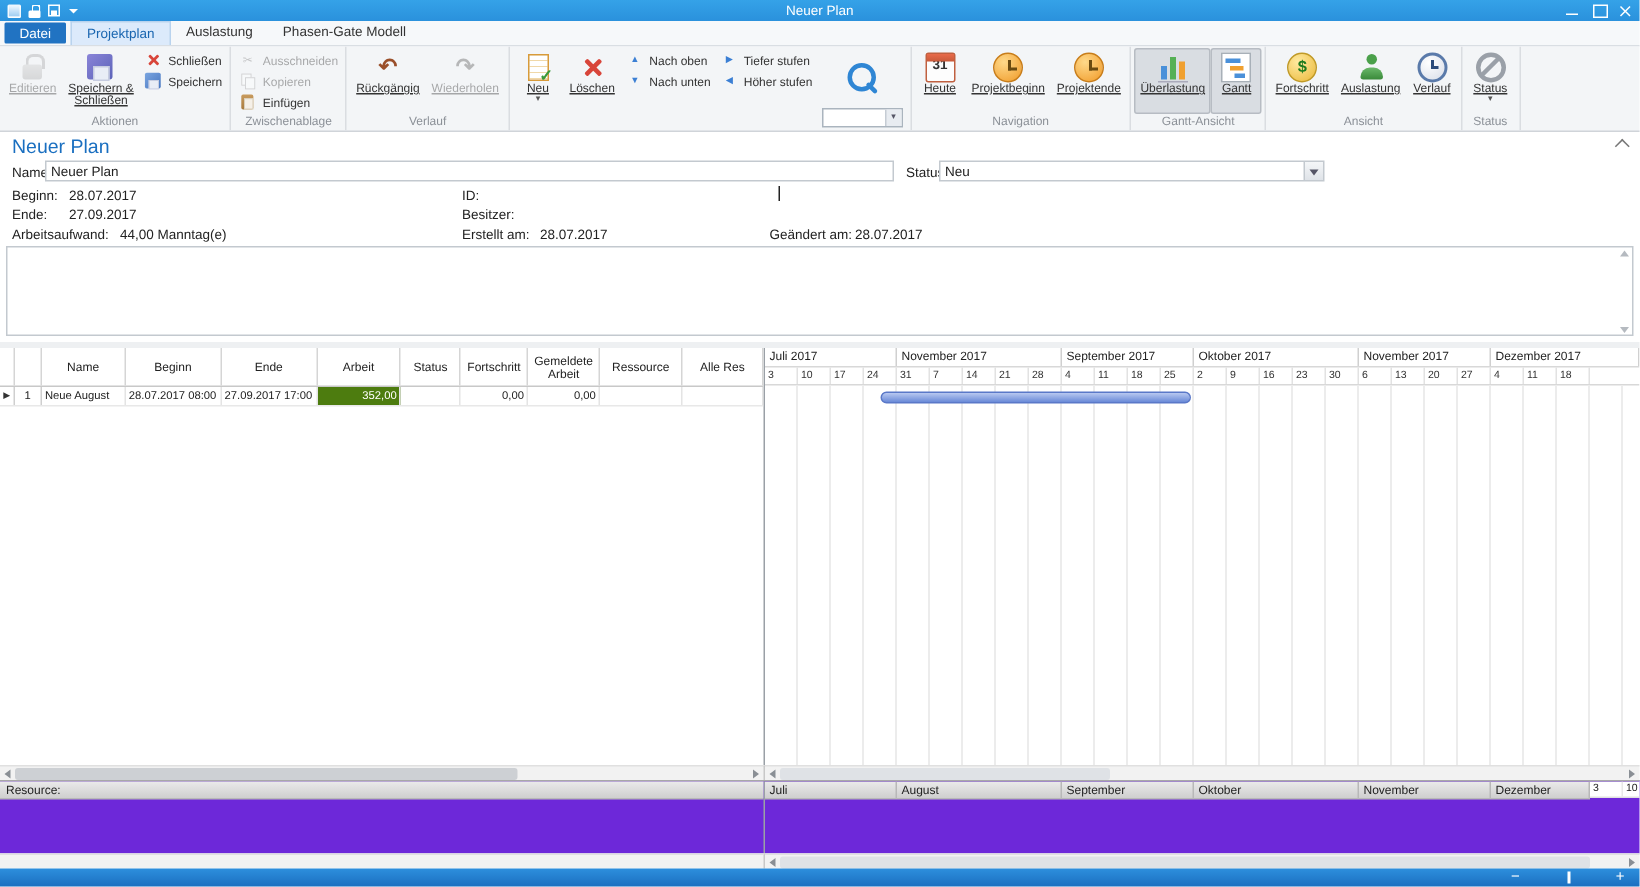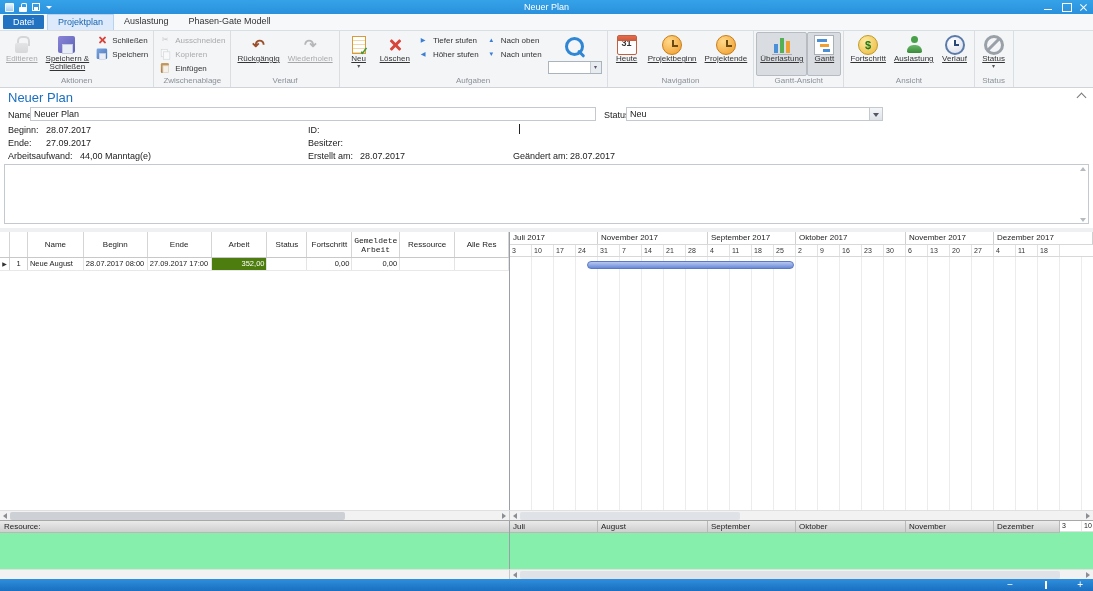--- a/index.html
+++ b/index.html
@@ -141,21 +141,21 @@
 .sb-right{flex:1;}
 .sb-plain{width:510px;border-right:1px solid #c8c8c8;background:#f2f2f2;border-top:1px solid #e0e0e0;}
 .sb-arrow{position:absolute;top:0;width:10px;height:10px;}
 .sb-arrow.left{left:0;}
 .sb-arrow.right{right:0;}
 .sb-arrow.left::before{content:'';position:absolute;left:3px;top:2px;border-top:3px solid transparent;border-bottom:3px solid transparent;border-right:4px solid #8a8f95;}
 .sb-arrow.right::before{content:'';position:absolute;left:3px;top:2px;border-top:3px solid transparent;border-bottom:3px solid transparent;border-left:4px solid #8a8f95;}
 .sb-thumb{position:absolute;top:1px;height:8px;background:#cdd0d4;border-radius:2px;}
 
 
-.resource{position:absolute;top:520px;left:0;width:100%;height:49px;border-top:1px solid #a8a8a8;display:flex;background:#86efac;}
+.resource{position:absolute;top:520px;left:0;width:100%;height:49px;border-top:1px solid #a8a8a8;display:flex;background:#6d28d9;}
 .res-left{width:510px;border-right:1px solid #9aa0a6;display:flex;flex-direction:column;}
 .res-left-head{height:12px;background:linear-gradient(#eaeaea,#cfcfcf);border-bottom:1px solid #b8b8b8;font-size:8px;line-height:11px;padding-left:4px;color:#222;}
 .res-left-chart{flex:1;background:linear-gradient(#d6d6d6,#c6c6c6);position:relative;}
 .res-scale-line{position:absolute;left:0;right:0;height:1px;background:#f0f0f0;}
 .line-100{top:19px;}
 .line-0{top:29px;}
 .res-scale-label{position:absolute;top:-10px;left:218px;width:40px;text-align:right;font-size:8px;color:#333;}
 .res-right{flex:1;display:flex;flex-direction:row;overflow:hidden;}
 .res-months{display:flex;height:12px;background:linear-gradient(#eaeaea,#cfcfcf);border-bottom:1px solid #b8b8b8;}
 .res-month{font-size:8px;line-height:11px;padding-left:3px;border-right:1px solid #b8b8b8;overflow:hidden;white-space:nowrap;}
@@ -269,48 +269,47 @@
           <div class="rb-dd">▾</div>
         </div>
         <div class="rb-large">
           <div class="icon delete-icon"></div>
           <div class="rb-large-label">
             <div>Löschen</div>
           </div>
         </div>
         <div class="rb-stack">
           <div class="rb-small">
+            <div class="icon arrow-up-icon">▲</div>
+            <div class="rb-small-label">Nach oben</div>
+          </div>
+          <div class="rb-small">
+            <div class="icon arrow-down-icon">▼</div>
+            <div class="rb-small-label">Nach unten</div>
+          </div>
+        </div>
+        <div class="rb-stack">
+          <div class="rb-small">
             <div class="icon arrow-right-icon">▶</div>
             <div class="rb-small-label">Tiefer stufen</div>
           </div>
           <div class="rb-small">
             <div class="icon arrow-left-icon">◀</div>
             <div class="rb-small-label">Höher stufen</div>
-          </div>
-        </div>
-        <div class="rb-stack">
-          <div class="rb-small">
-            <div class="icon arrow-up-icon">▲</div>
-            <div class="rb-small-label">Nach oben</div>
-          </div>
-          <div class="rb-small">
-            <div class="icon arrow-down-icon">▼</div>
-            <div class="rb-small-label">Nach unten</div>
           </div>
         </div>
         <div class="rb-searchcombo">
           <div class="rb-searchbtn">
             <div class="icon search-icon"></div>
           </div>
           <div class="rb-combo">
             <div class="combo-arrow">▾</div>
           </div>
         </div>
       </div>
-      <div class="rb-group-label">Aufgaben</div>
     </div>
     <div class="rb-group">
       <div class="rb-items">
         <div class="rb-large">
           <div class="icon calendar-icon">31</div>
           <div class="rb-large-label">
             <div>Heute</div>
           </div>
         </div>
         <div class="rb-large">
@@ -421,21 +420,21 @@
   <div class="tablepane">
     <div class="thead" id="thead">
         <div class="th" style="width: 10px;"></div>
         <div class="th" style="width: 18px;"></div>
         <div class="th" style="width: 56px;">Name</div>
         <div class="th" style="width: 64px;">Beginn</div>
         <div class="th" style="width: 64px;">Ende</div>
         <div class="th" style="width: 56px;">Arbeit</div>
         <div class="th" style="width: 40px;">Status</div>
         <div class="th" style="width: 45px;">Fortschritt</div>
-        <div class="th" style="width: 48px; font-family: Liberation Mono, monospace;">Gemeldete Arbeit</div>
+        <div class="th" style="width: 48px;">Gemeldete Arbeit</div>
         <div class="th" style="width: 55px;">Ressource</div>
         <div class="th" style="width: 54px;">Alle Res</div>
       </div>
     <div class="tbody" id="tbody">
         <div class="trow">
           <div class="td td-indicator" style="width: 10px;">▶</div>
           <div class="td td-num" style="width: 18px;">1</div>
           <div class="td td-name" style="width: 56px;">Neue August</div>
           <div class="td td-beginn" style="width: 64px;">28.07.2017 08:00</div>
           <div class="td td-ende" style="width: 64px;">27.09.2017 17:00</div>

